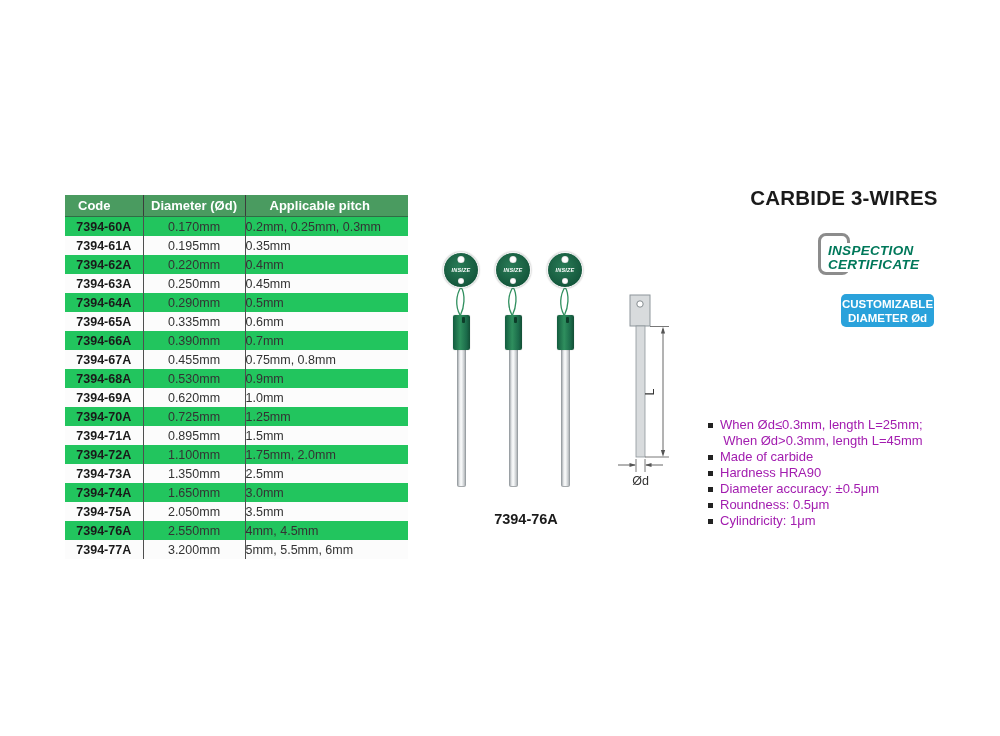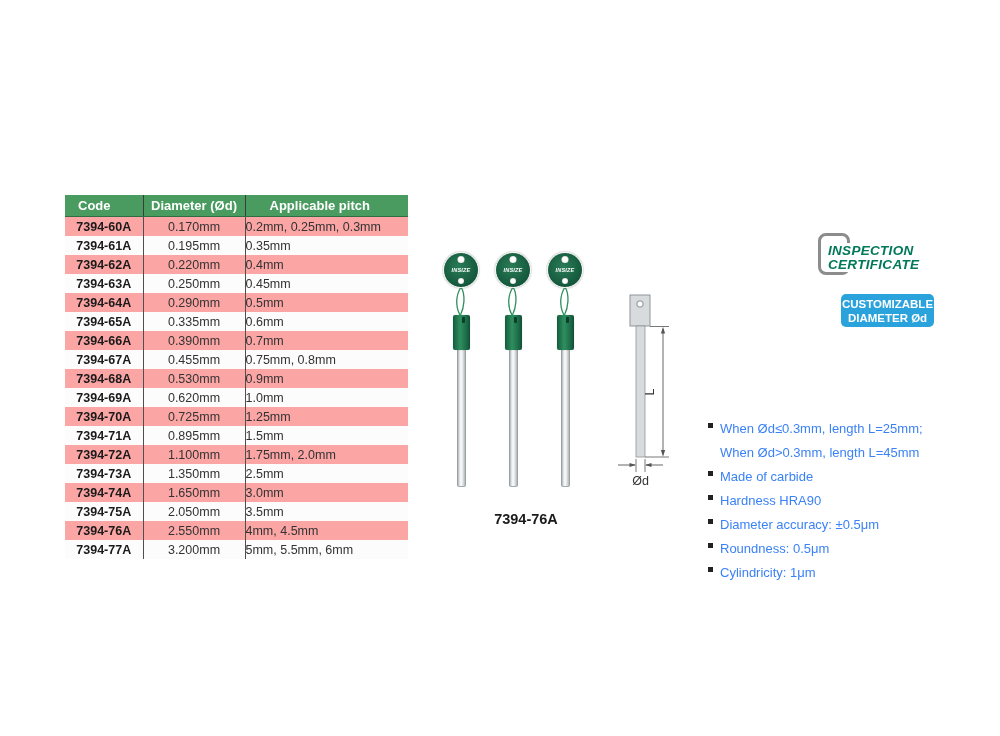--- a/index.html
+++ b/index.html
@@ -15,21 +15,21 @@
   }
   .spec-table col.c1 { width:78px; } .spec-table col.c2 { width:102px; } .spec-table col.c3 { width:163px; }
   .spec-table th {
     background:#4a9b60; color:#ffffff; font-weight:bold; font-size:13px;
     height:21px; padding:0; border-bottom:1px solid #2f6e45;
   }
   .spec-table th.h-code  { text-align:left; padding-left:13px; border-right:1px solid #3c3c3c; }
   .spec-table th.h-diam  { text-align:center; border-right:1px solid #3c3c3c; }
   .spec-table th.h-pitch { text-align:left; padding-left:24px; }
   .spec-table td { height:19px; padding:0; }
-  .spec-table tr.odd  { background:#fca5a5; }
+  .spec-table tr.odd  { background:#22c55e; }
   .spec-table tr.even { background:#fcfcfc; }
   .cell-code     { font-weight:bold; text-align:center; color:#1a1a1a; border-right:1px solid #4f4f4f; }
   .cell-diameter { text-align:center; color:#333; border-right:1px solid #4f4f4f; }
   .cell-pitch    { padding-left:8px; color:#333; }
 
   
   .wire-assembly {
     position:absolute; top:252px; width:36px;
     display:flex; flex-direction:column; align-items:center;
   }
@@ -87,21 +87,21 @@
   }
   .blue-badge {
     position:absolute; left:841px; top:294px; width:93px; height:33px;
     background:#2aa2db; border-radius:5px; color:#fff; font-weight:bold;
     font-size:11.5px; line-height:14px; text-align:center;
     display:flex; flex-direction:column; justify-content:center;
   }
   .specs-list { position:absolute; left:708px; top:417px; width:242px; }
   .spec-item { display:flex; gap:7px; align-items:flex-start; }
   .sq { flex:0 0 auto; width:5px; height:5px; background:#222; margin-top:6px; }
-  .spec-text { font-size:13px; line-height:24px; color:#3b82f6; white-space:pre-line; }
+  .spec-text { font-size:13px; line-height:16px; color:#a21caf; white-space:pre-line;text-align:right; }
 </style>
 </head>
 <body>
 
 <div class="canvas">
 
   <table class="spec-table">
     <colgroup>
         <col class="c1">
         <col class="c2">
@@ -266,20 +266,21 @@
 
     <line x1="38" y1="171" x2="38" y2="184" stroke="#555" stroke-width="0.8"></line>
     <line x1="47" y1="171" x2="47" y2="184" stroke="#555" stroke-width="0.8"></line>
     <line x1="20" y1="177" x2="37" y2="177" stroke="#555" stroke-width="0.9"></line>
     <line x1="65" y1="177" x2="48" y2="177" stroke="#555" stroke-width="0.9"></line>
     <polygon points="38,177 31.5,174.9 31.5,179.1" fill="#555"></polygon>
     <polygon points="47,177 53.5,174.9 53.5,179.1" fill="#555"></polygon>
     <text x="42.5" y="197" font-size="12.5" text-anchor="middle">Ød</text>
   </svg>
 
+  <div class="page-title">CARBIDE 3-WIRES</div>
 
   <div class="cert-logo">
     <div class="cert-bracket"></div>
     <div class="cert-text">
       <span style="display:block">INSPECTION</span>
       <span style="display:block">CERTIFICATE</span>
     </div>
   </div>
 
   <div class="blue-badge">

